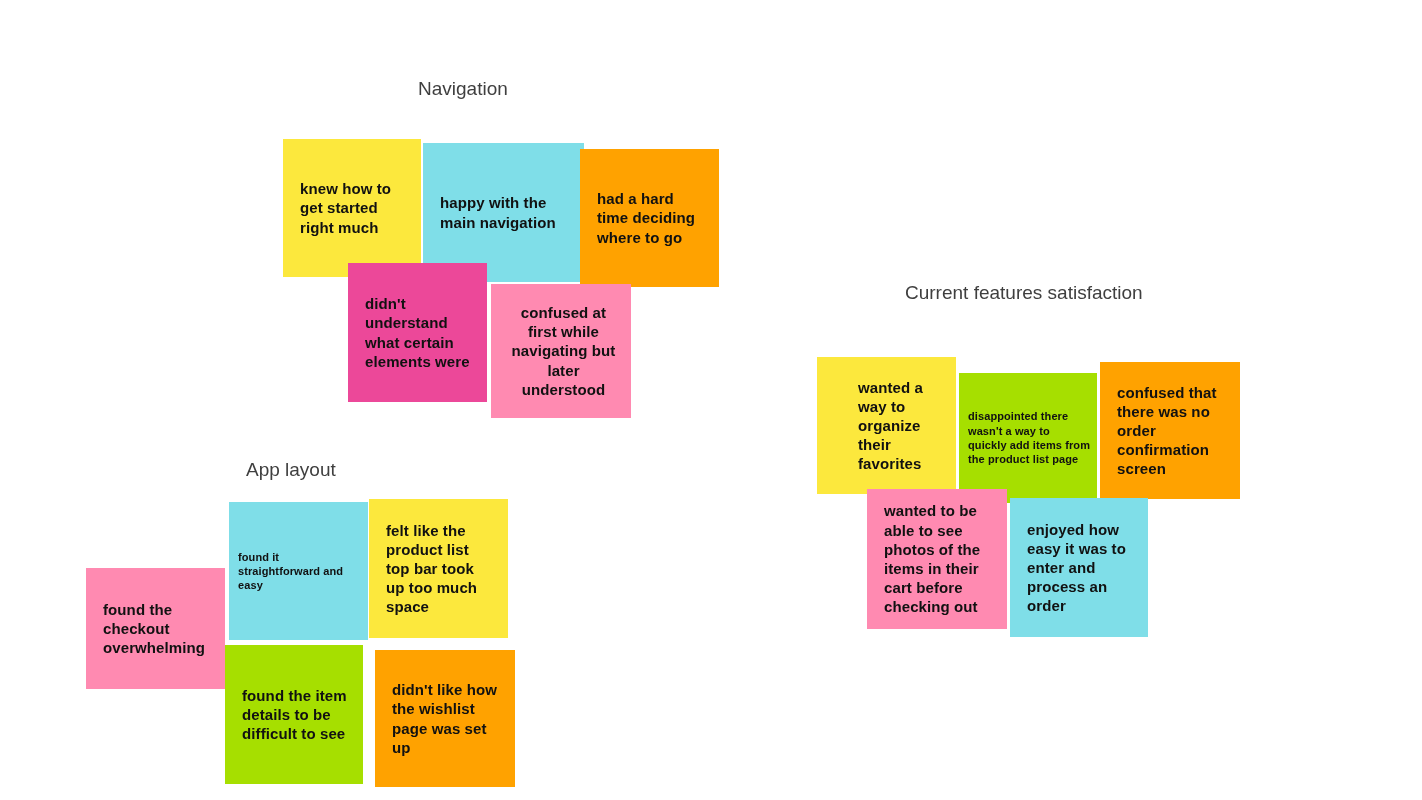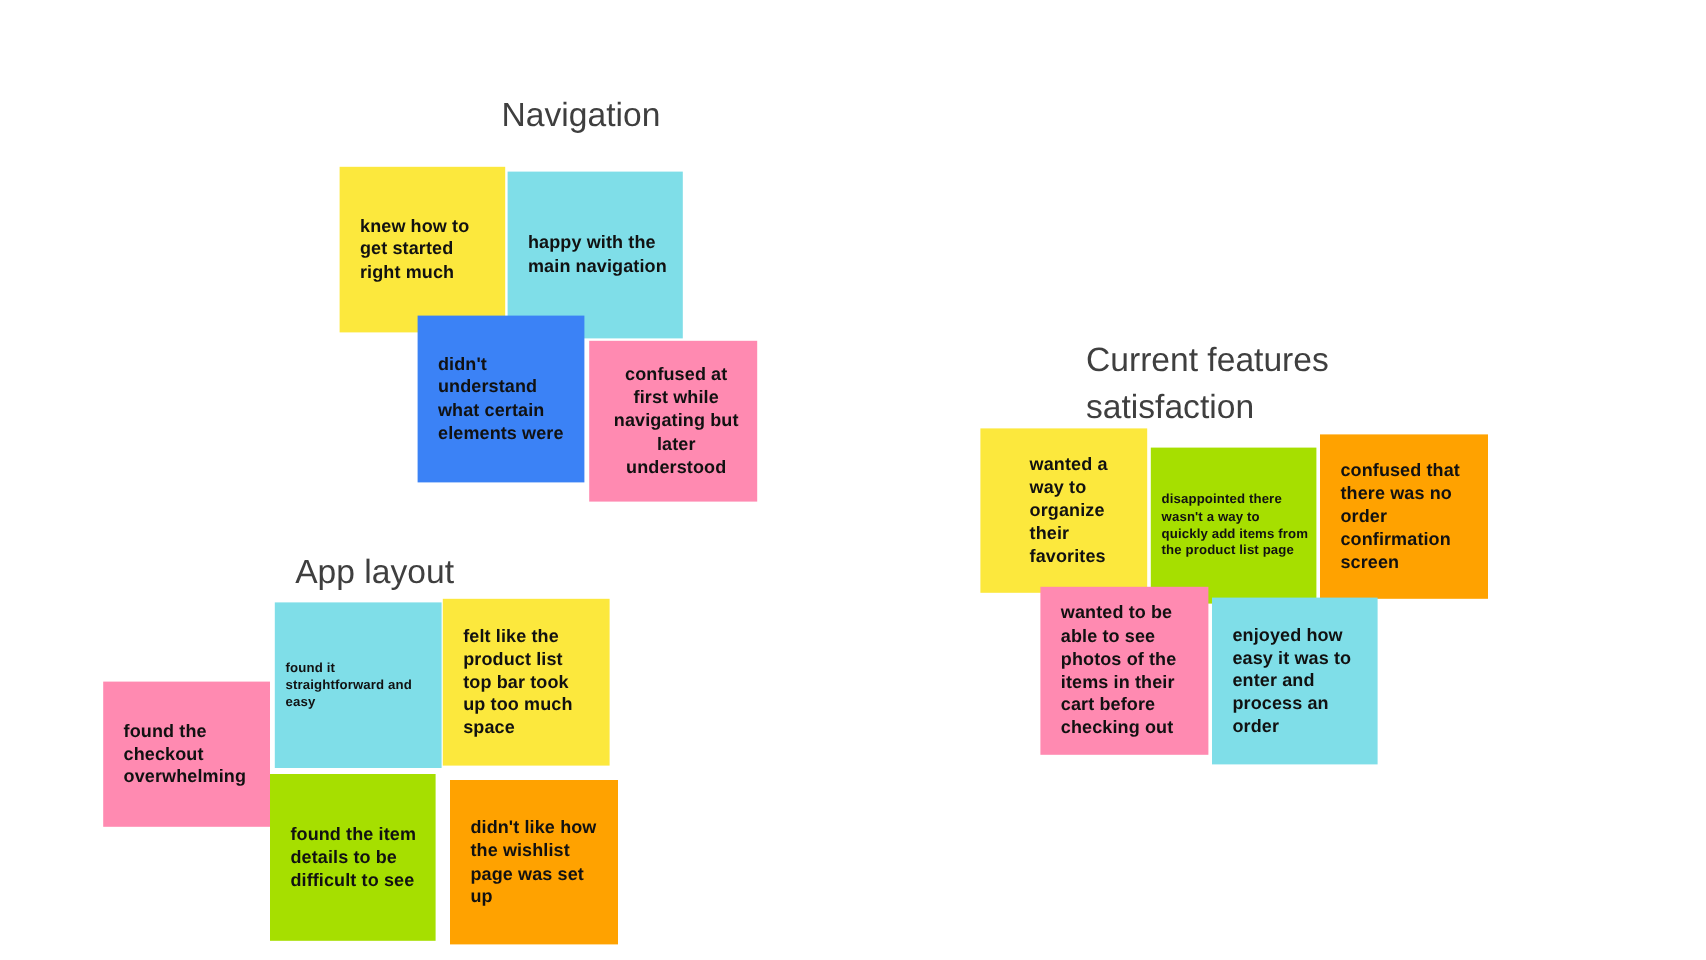--- a/index.html
+++ b/index.html
@@ -11,21 +11,21 @@
     position: relative;
     width: 1422px;
     height: 800px;
     background: #ffffff;
     overflow: hidden;
     font-family: "Liberation Sans", sans-serif;
   }
   .group-title {
     position: absolute;
     font-family: "Liberation Sans", sans-serif;
-    font-size: 28px;
+    font-size: 19px;
     font-weight: 400;
     color: #3f3f3f;
     line-height: 1.4;
     white-space: pre-line;
   }
   .sticky {
     position: absolute;
     box-sizing: border-box;
     display: flex;
     align-items: center;
@@ -52,24 +52,27 @@
 
 <div class="canvas" style="background: rgb(255, 255, 255);">
   <div class="group-title" style="left: 418px; top: 76px; width: 200px; color: rgb(63, 63, 63);">Navigation</div>
 
   <div class="group-title" style="left: 246px; top: 457px; width: 200px; color: rgb(63, 63, 63);">App layout</div>
 
   <div class="group-title" style="left: 905px; top: 280px; width: 250px; color: rgb(63, 63, 63);">Current features satisfaction</div>
 <div class="sticky" style="left: 283px; top: 139px; width: 138px; height: 138px; background: rgb(252, 232, 61); color: rgb(17, 17, 17);">
       <span>knew how to get started right much</span>
     </div>
-    <div class="sticky" style="left: 423px; top: 143px; width: 146px; height: 139px; background: rgb(127, 222, 232); color: rgb(17, 17, 17);">
+    <div class="sticky" style="left: 423px; top: 143px; width: 161px; height: 139px; background: rgb(127, 222, 232); color: rgb(17, 17, 17);">
       <span>happy with the main navigation</span>
     </div>
-    <div class="sticky" style="left: 348px; top: 263px; width: 139px; height: 139px; background: #3b82f6; color: rgb(17, 17, 17);">
+    <div class="sticky" style="left: 580px; top: 149px; width: 139px; height: 138px; background: rgb(255, 162, 0); color: rgb(17, 17, 17);">
+      <span>had a hard time deciding where to go</span>
+    </div>
+    <div class="sticky" style="left: 348px; top: 263px; width: 139px; height: 139px; background: #ec4899; color: rgb(17, 17, 17);">
       <span>didn't understand what certain elements were</span>
     </div>
     <div class="sticky" style="left: 491px; top: 284px; width: 140px; height: 134px; background: rgb(255, 138, 177); color: rgb(17, 17, 17); text-align: center;">
       <span>confused at first while navigating but later understood</span>
     </div>
     <div class="sticky small" style="left: 229px; top: 502px; width: 139px; height: 138px; background: rgb(127, 222, 232); color: rgb(17, 17, 17);">
       <span>found it straightforward and easy</span>
     </div>
     <div class="sticky" style="left: 369px; top: 499px; width: 139px; height: 139px; background: rgb(252, 232, 61); color: rgb(17, 17, 17);">
       <span>felt like the product list top bar took up too much space</span>

